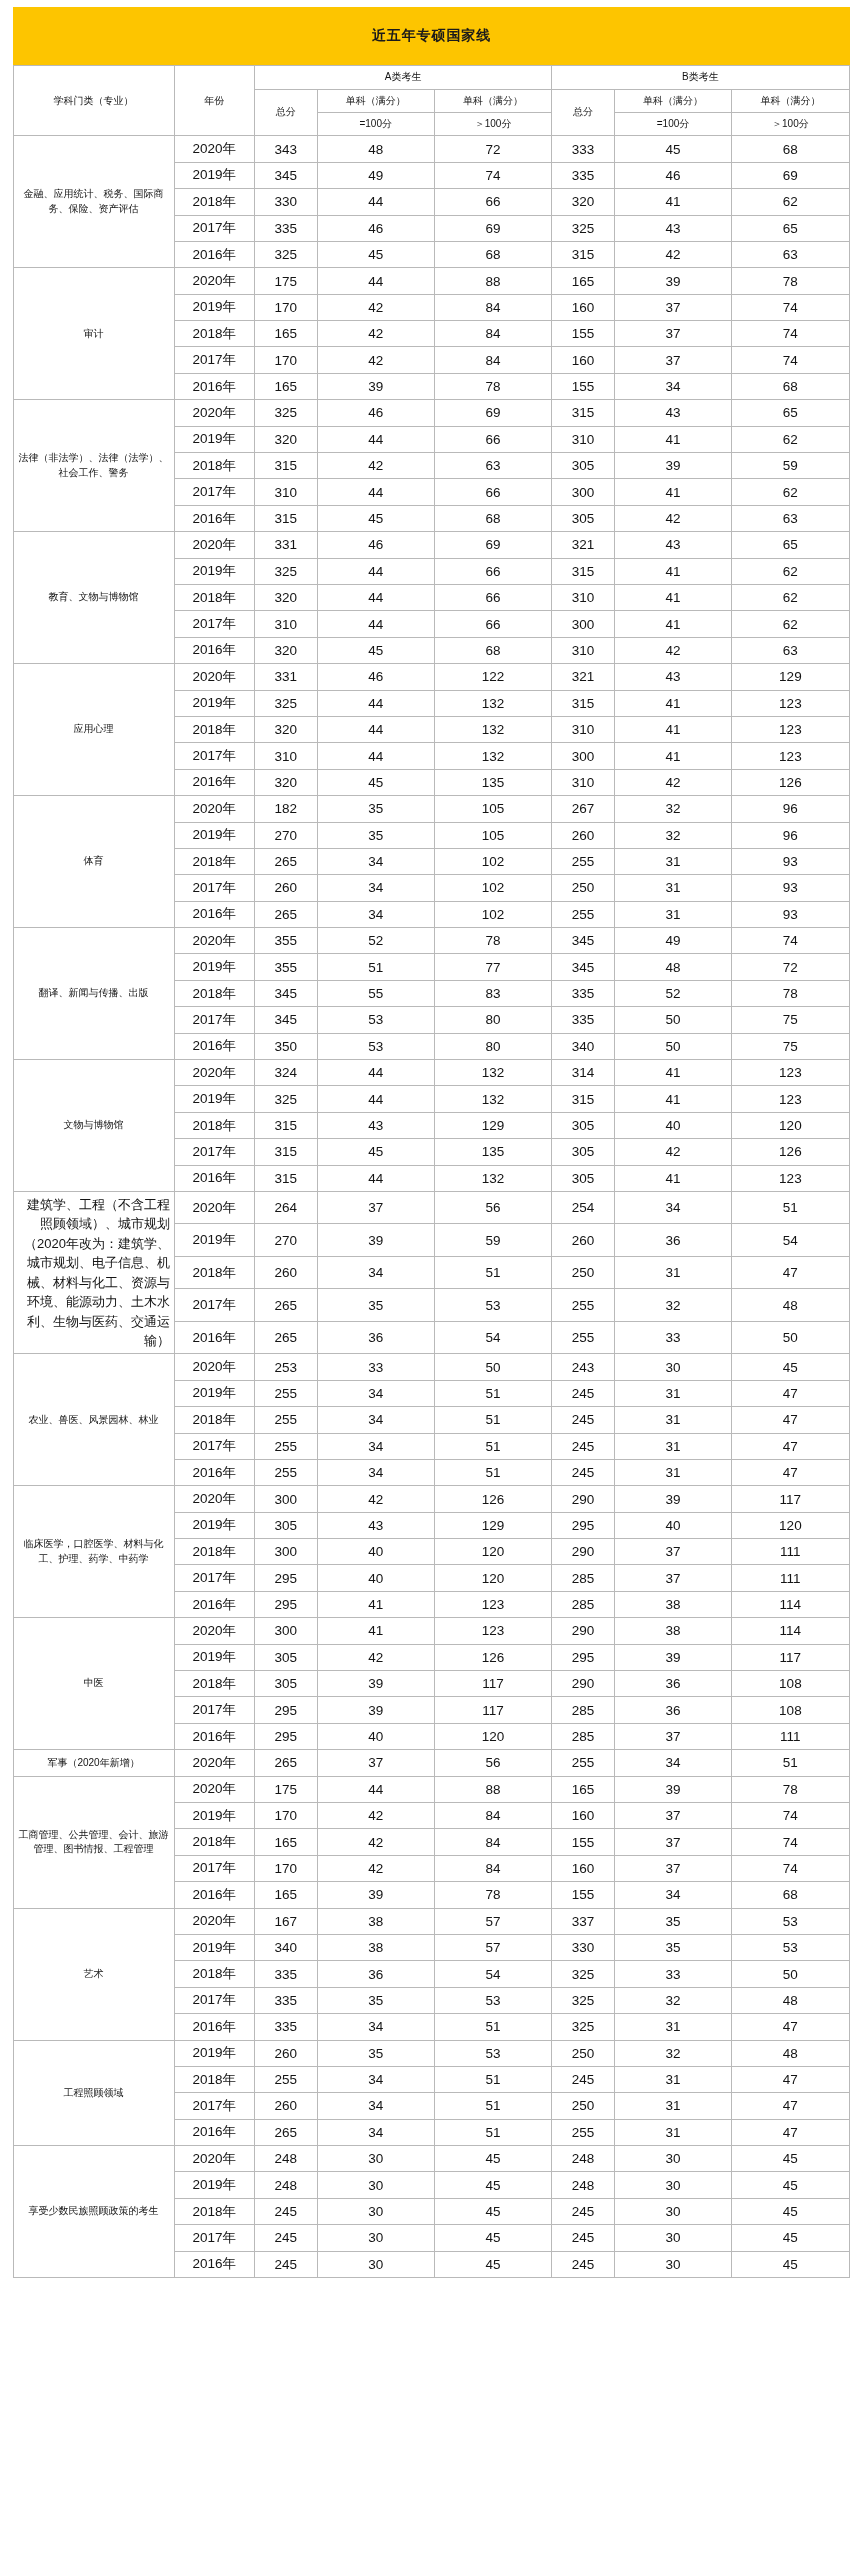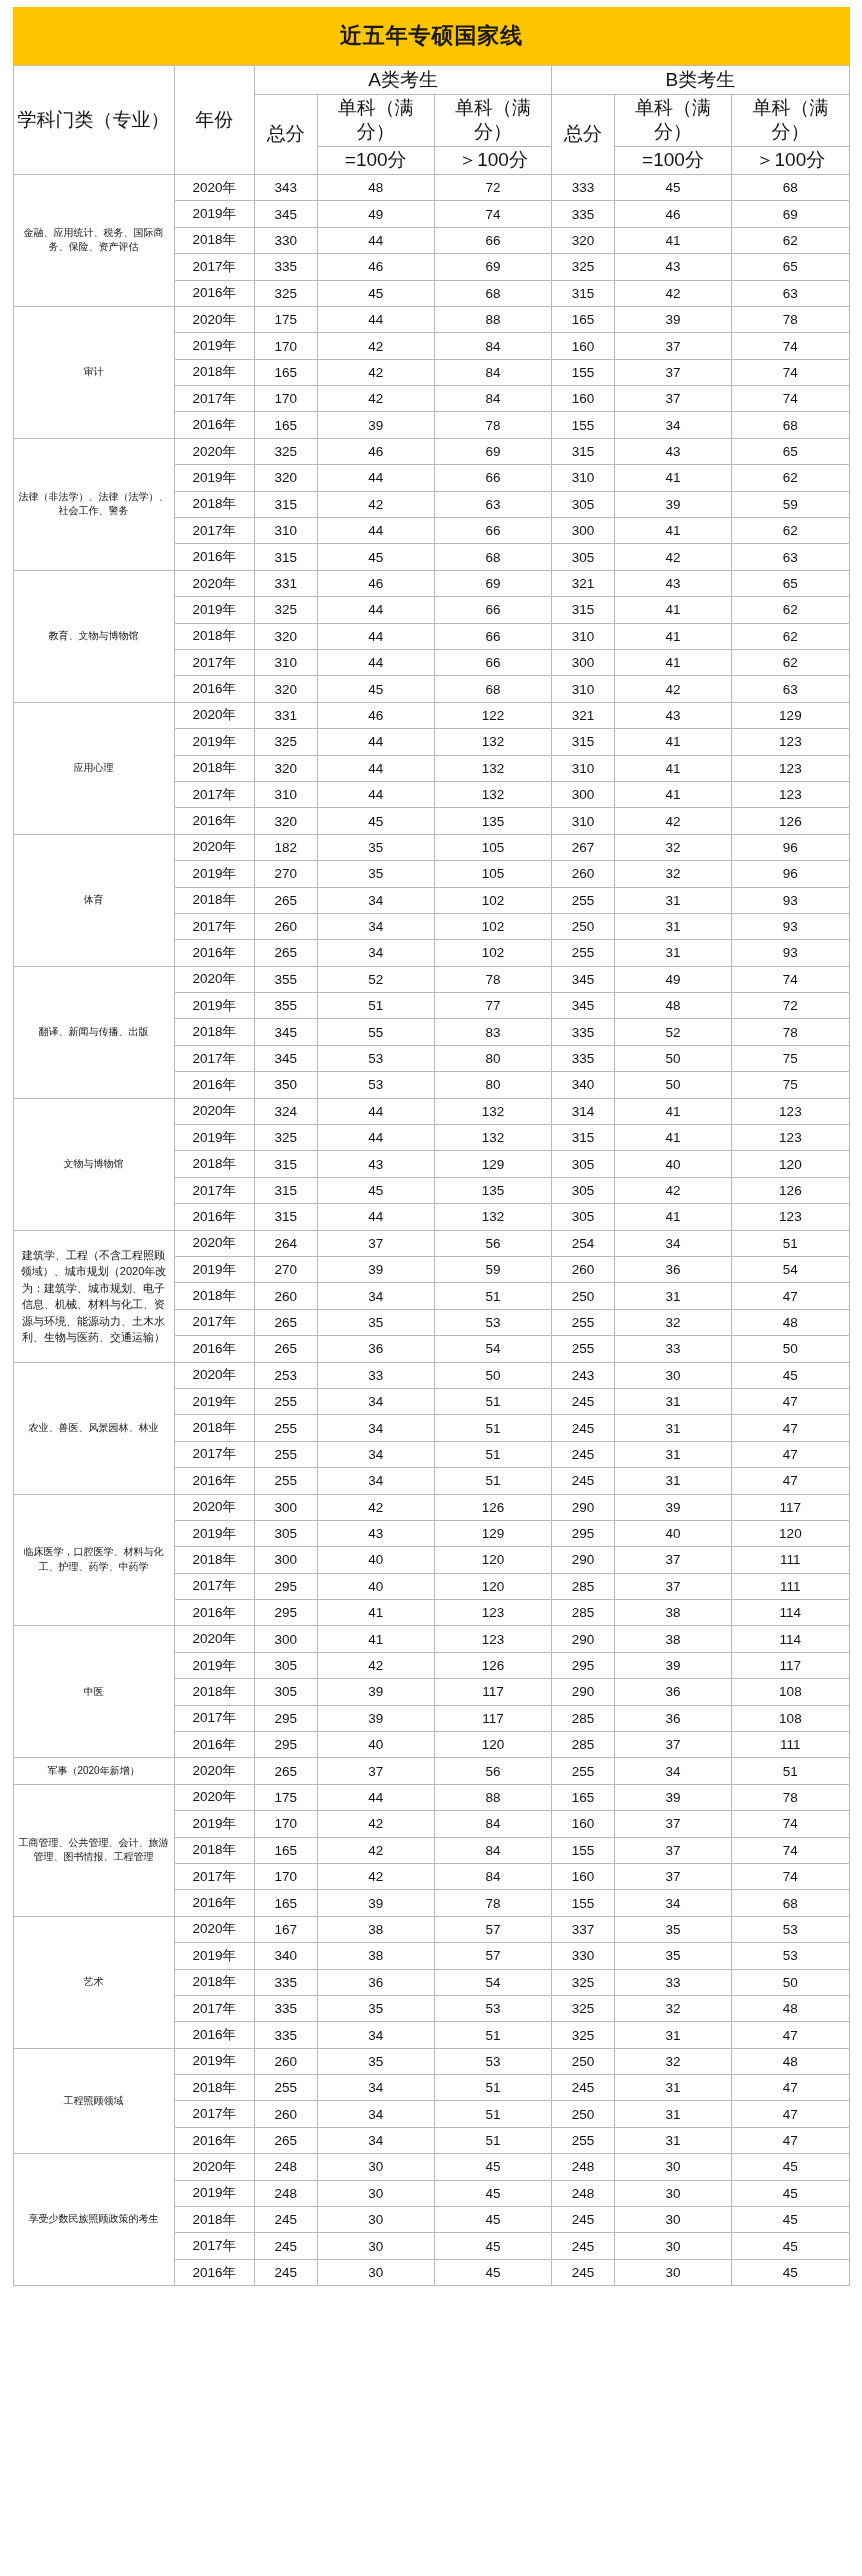--- a/index.html
+++ b/index.html
@@ -17,55 +17,56 @@
   }
   .title-bar {
     background: #FDC500;
     height: 58px;
     margin: 7.2px 12.6px 0 12.6px;
     display: flex;
     align-items: center;
     justify-content: center;
   }
   .title-bar .title-text {
-    font-size: 22px;
+    font-size: 14px;
     font-weight: bold;
     color: #1a1a1a;
     letter-spacing: 0.9px;
   }
   table.grid {
     border-collapse: collapse;
     width: 837px;
     margin: 0 12.6px 9px 12.6px;
     table-layout: fixed;
   }
   table.grid td, table.grid th {
     border: 0.9px solid #b9b9b9;
     text-align: center;
     vertical-align: middle;
     font-weight: normal;
     color: #141414;
     padding: 1.8px 2.7px;
     background: #ffffff;
   }
   thead td {
-    font-size: 19px;
+    font-size: 10px;
     line-height: 1.25;
     height: 23.4px;
   }
   thead td.hdr-tall { height: 52px; }
   td.cat {
     font-size: 10px;
     line-height: 1.45;
     padding: 3.6px 5.4px;
   }
   td.cat.small {
-    font-size: 11px;
+    font-size: 13px;
     line-height: 1.5;
     padding: 2.7px 3.6px;
+    text-align: right;
   }
   td.year, td.num {
     font-size: 13.5px;
     height: 26.4px;
   }
   td.sep-top { border-top: 0.9px solid #9a9a9a; }
   .col-cat { width: 144px; }
   .col-year { width: 72px; }
   .col-total { width: 56px; }
   .col-sub { width: 105px; }

